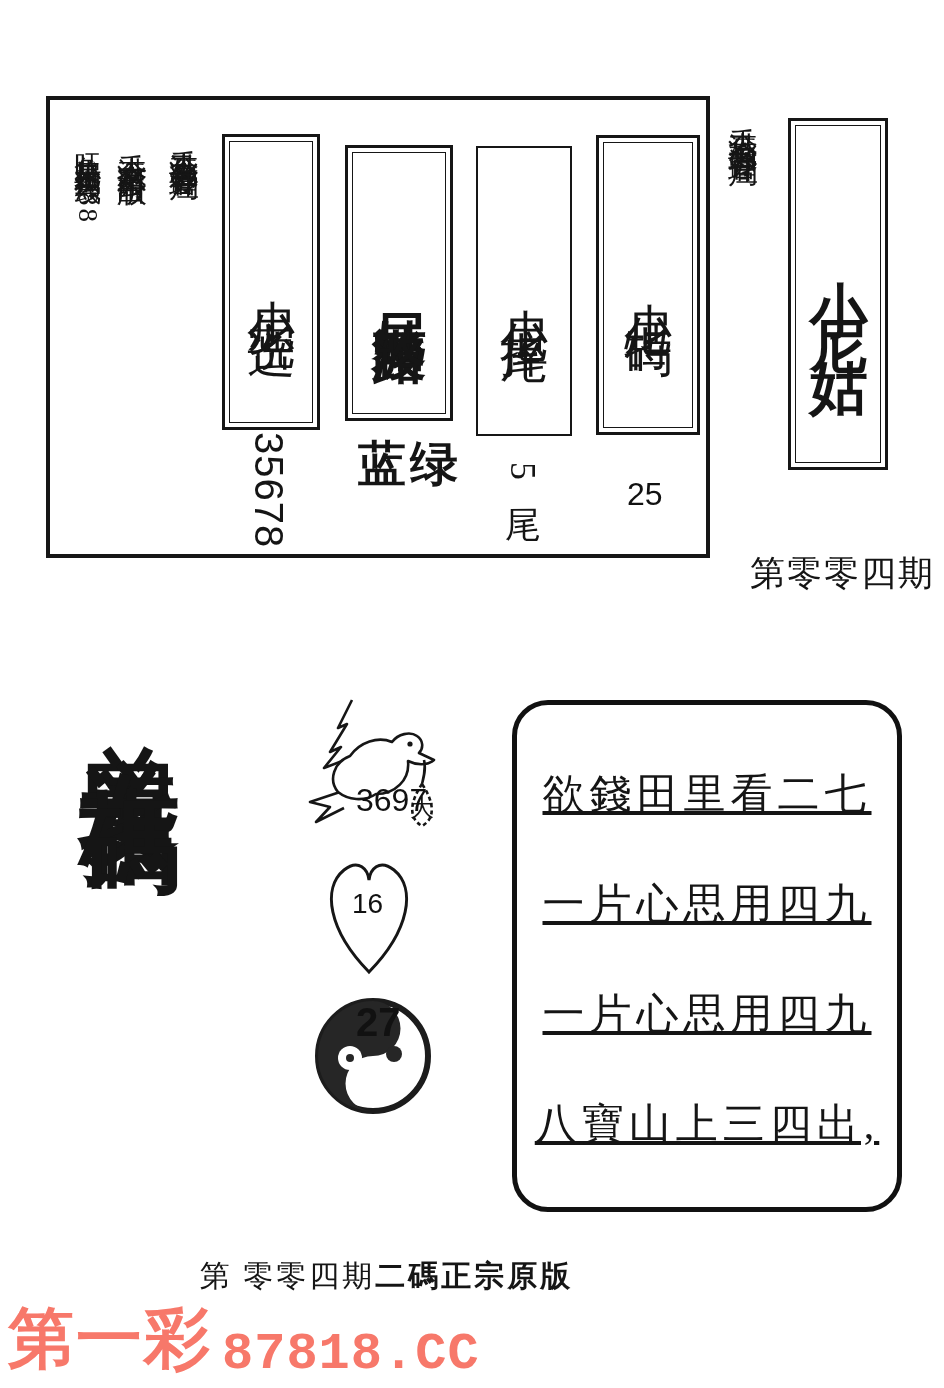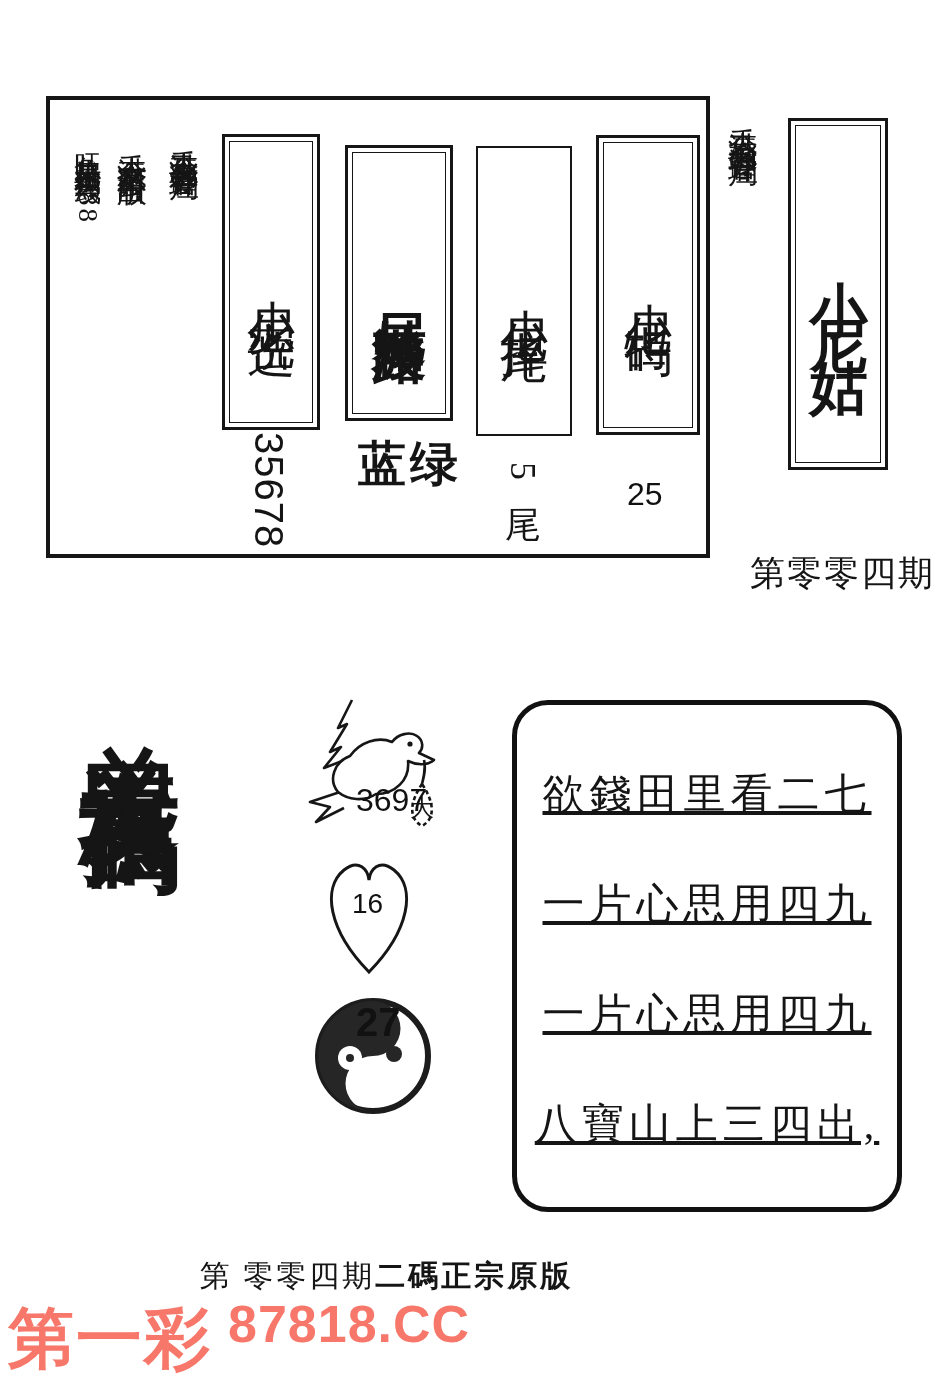--- a/index.html
+++ b/index.html
@@ -35,22 +35,22 @@
                font-family:"Liberation Sans","DejaVu Sans",sans-serif; text-orientation:upright; white-space:nowrap; }
   .symbol-num { font-family:"Liberation Sans","DejaVu Sans",sans-serif; color:#111; }
   .poem-box { left:512px; top:700px; width:390px; height:512px; border:5px solid #111;
               border-radius:36px; display:flex; flex-direction:column; justify-content:space-around;
               padding:34px 0 28px 0;text-decoration:underline; }
   .poem-line { font-size:42px; letter-spacing:5px; text-align:center; white-space:nowrap; }
 
   
   .caption { left:0; top:1256px; width:773px; text-align:center; font-size:30px; letter-spacing:3px; }
   .caption .bold { font-weight:700; }
-  .footer { left:8px; top:1294px; display:flex; align-items:flex-start; gap:16px;
-            font-family:Liberation Sans, sans-serif; font-weight:800; }
+  .footer { left:8px; top:1294px; display:flex; align-items:flex-end; gap:10px;
+            font-family:Liberation Mono, monospace; font-weight:800; }
   .footer .brand { font-size:66px; letter-spacing:2px; }
   .footer .site  { font-size:52px; letter-spacing:1px; }
 
   svg { display:block; }
 </style>
 </head>
 <body>
 
 <div class="page">
 

